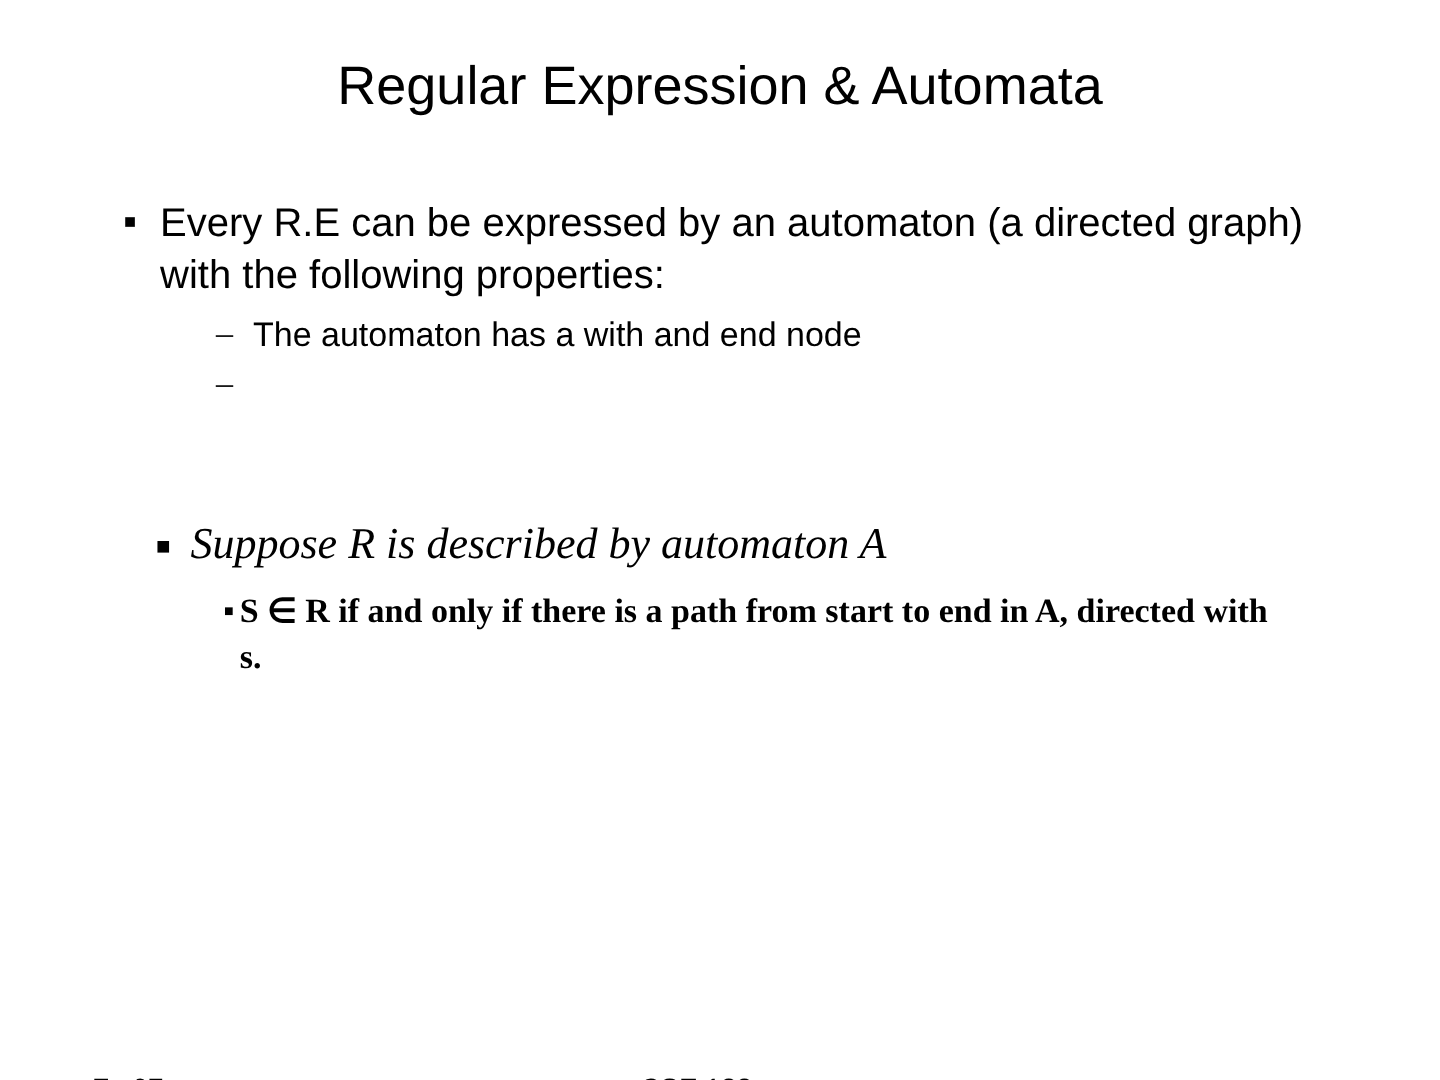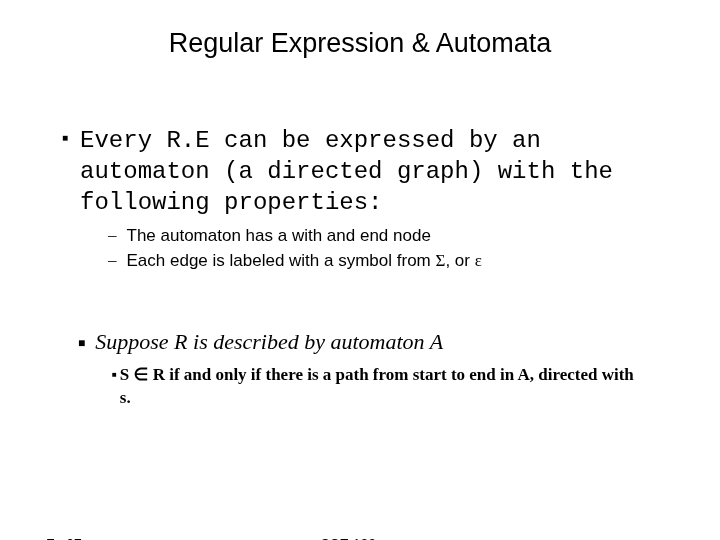--- a/index.html
+++ b/index.html
@@ -17,39 +17,39 @@
     height: 100%;
     padding: 0;
     position: relative;
   }
   .title {
     font-family: 'Comic Sans MS', 'Chalkboard', cursive, sans-serif;
     font-size: 27px;
     font-weight: 400;
     text-align: center;
     margin-top: 28px;
-    margin-bottom: 66px;
+    margin-bottom: 40px;
     color: #000;
   }
   .bullet-1 {
     display: flex;
     align-items: flex-start;
     padding-left: 62px;
     padding-right: 60px;
     margin-bottom: 6px;
   }
   .bullet-1 .marker {
     font-size: 10px;
     margin-right: 12px;
     margin-top: 7px;
     flex-shrink: 0;
   }
   .bullet-1 .text {
-    font-family: Liberation Mono, monospace;
-    font-size: 24px;
+    font-family: Liberation Sans, sans-serif;
+    font-size: 20px;
     line-height: 1.3;
   }
   .sub-list {
     padding-left: 108px;
     padding-right: 90px;
     margin-top: 4px;
     margin-bottom: 56px;
   }
   .sub-bullet {
     display: flex;
@@ -134,23 +134,20 @@
     <span class="text">Every R.E can be expressed by an automaton (a directed graph) with the following properties:</span>
   </div>
 
   <div class="sub-list">
     <div class="sub-bullet">
       <span class="dash">–</span>
       <span class="text">The automaton has a with and end node</span>
     </div>
     <div class="sub-bullet">
       <span class="dash">–</span>
-      <span class="text">
-        <span>Each edge is labeled with a symbol from </span><span class="sym">Σ</span><span>, or </span><span class="sym">ε</span>
-      </span>
     </div>
   </div>
 
   <div class="bullet-2">
     <span class="marker">■</span>
     <span class="text">Suppose R is described by automaton A</span>
   </div>
 
   <div class="bullet-3">
     <span class="marker">■</span>

